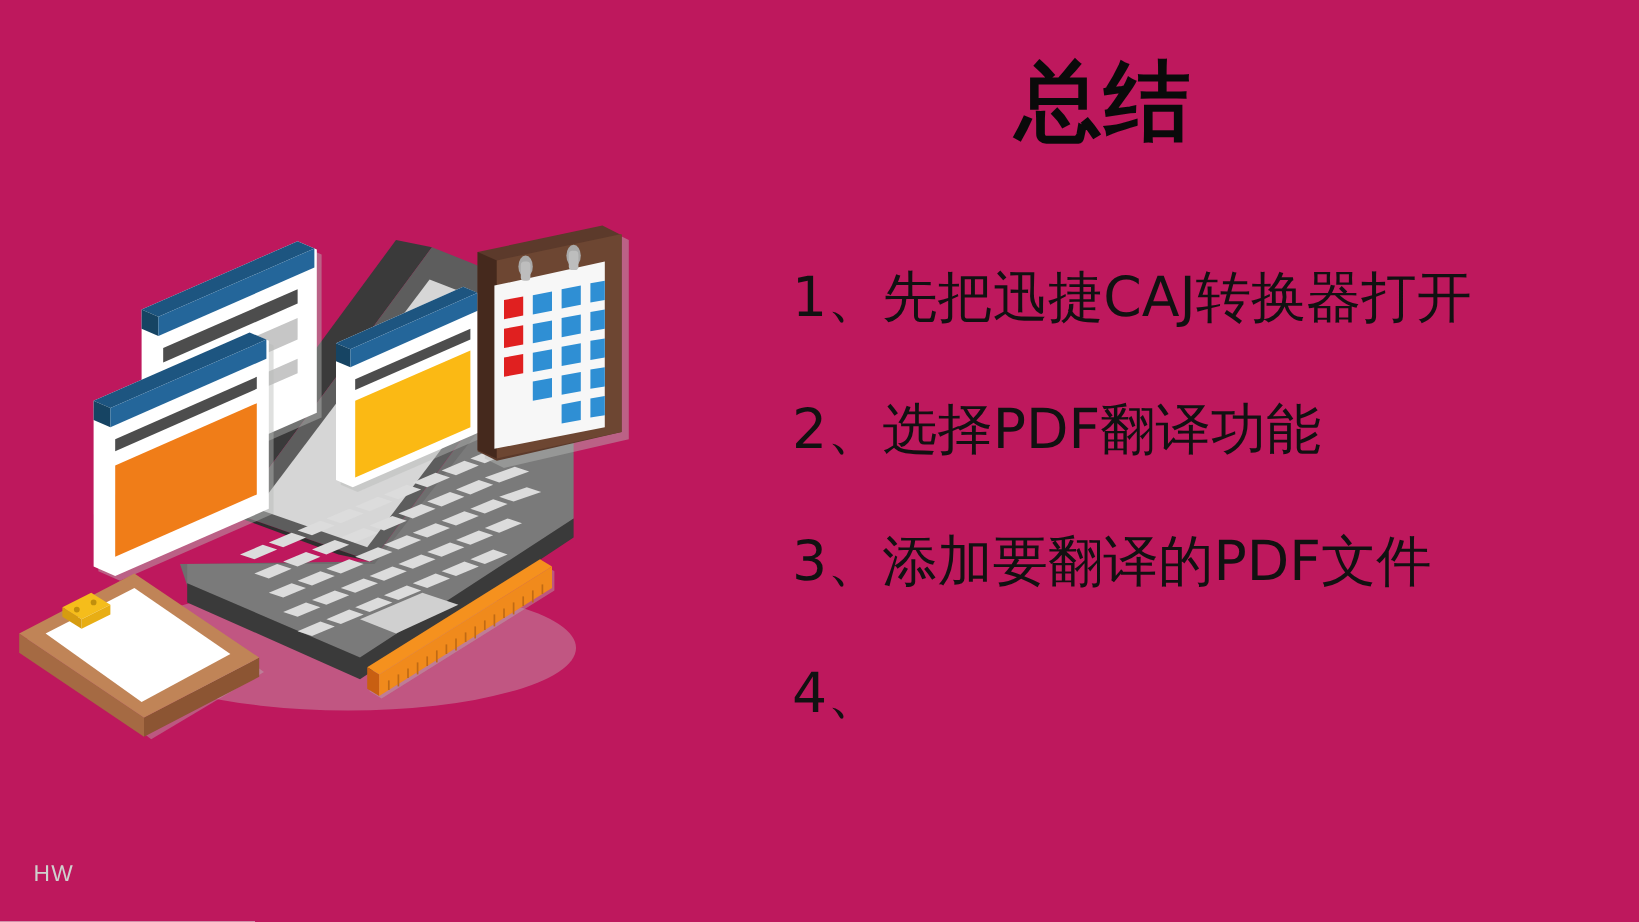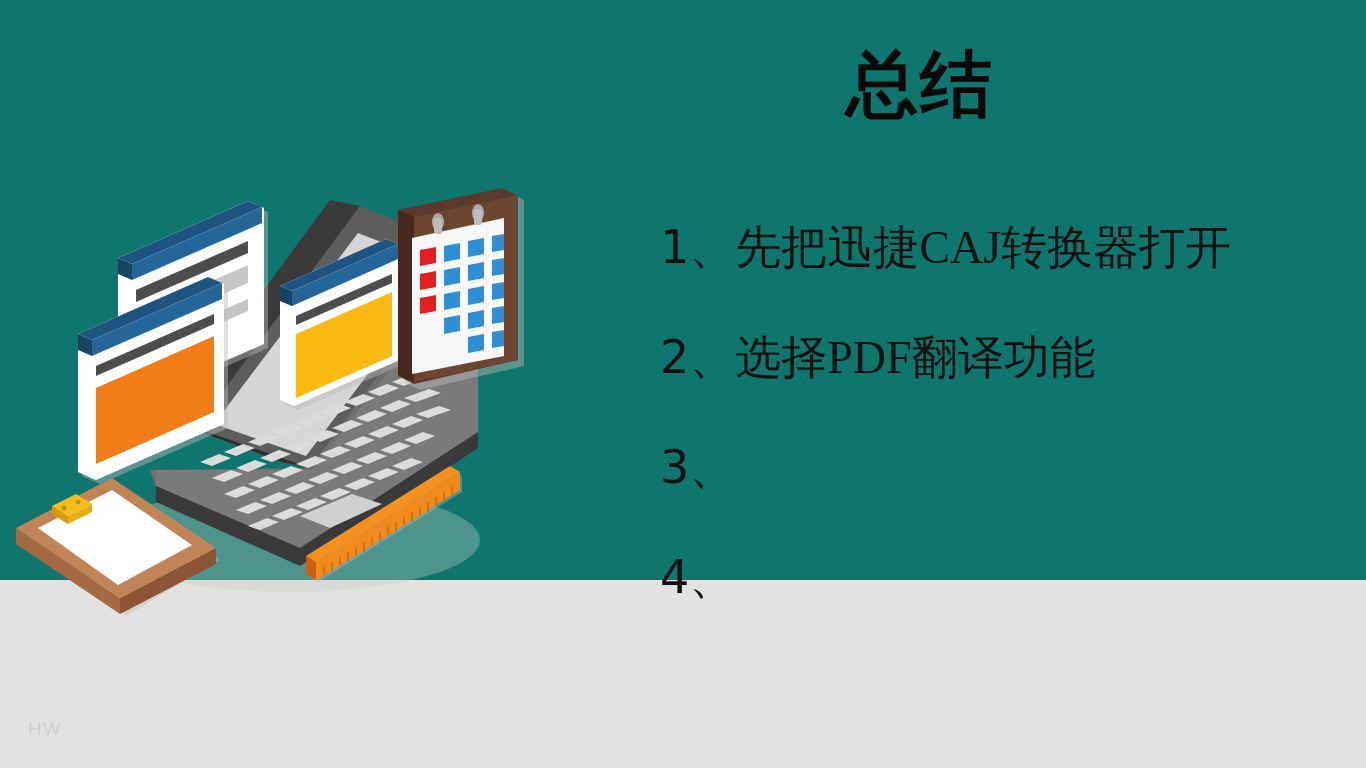--- a/index.html
+++ b/index.html
@@ -2,22 +2,22 @@
 <html><head>
 <meta charset="utf-8">
 <style>
   * { margin:0; padding:0; box-sizing:border-box; }
   html, body {
     width:1366px; height:768px; overflow:hidden;
     background:#e2e3e0;
     font-family:"Liberation Sans","DejaVu Sans",sans-serif;
   }
   #slide {
-    position:relative; width:1366px; height:580px;
-    background:#0f766e;
+    position:relative; width:1366px; height:768px;
+    background:#be185d;
   }
 
   
   #content-panel {
     position:absolute; left:640px; top:0; width:726px; height:768px;
   }
   #slide-title {
     position:absolute; left:0; top:48px; width:560px;
     text-align:center;
     font-size:72px; font-weight:bold; color:#0a0a0a;
@@ -27,21 +27,21 @@
   #steps-list { position:absolute; left:20px; top:192px; width:706px; }
   .step-item {
     display:flex; align-items:baseline;
     height:110px;
     font-size:46px; color:#111111; font-weight:400;
     line-height:110px;
     white-space:nowrap;
     font-family:"DejaVu Sans","Liberation Sans",sans-serif;
   }
   .step-num { flex:0 0 auto; }
-  .step-text { flex:0 0 auto;font-family:Liberation Serif, serif; }
+  .step-text { flex:0 0 auto; }
 
   
   #illustration {
     position:absolute; left:0; top:0; width:640px; height:768px;
   }
   #illustration svg { display:block; }
 
   
   #watermark {
     position:absolute; left:28px; top:718px;
@@ -295,20 +295,21 @@
         <span class="step-text">先把迅捷CAJ转换器打开</span>
       </div>
 
       <div class="step-item">
         <span class="step-num">2、</span>
         <span class="step-text">选择PDF翻译功能</span>
       </div>
 
       <div class="step-item">
         <span class="step-num">3、</span>
+        <span class="step-text">添加要翻译的PDF文件</span>
       </div>
 
       <div class="step-item">
         <span class="step-num">4、</span>
       </div>
 
     </div>
   </div>
 
   <div id="watermark">HW</div>

